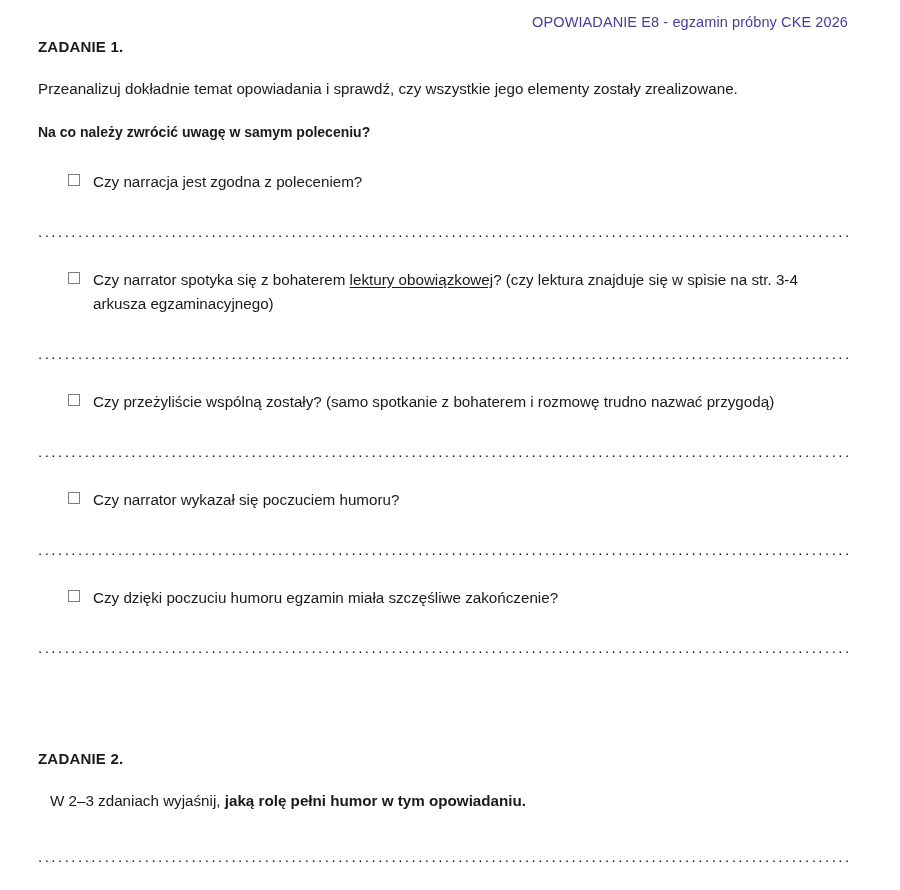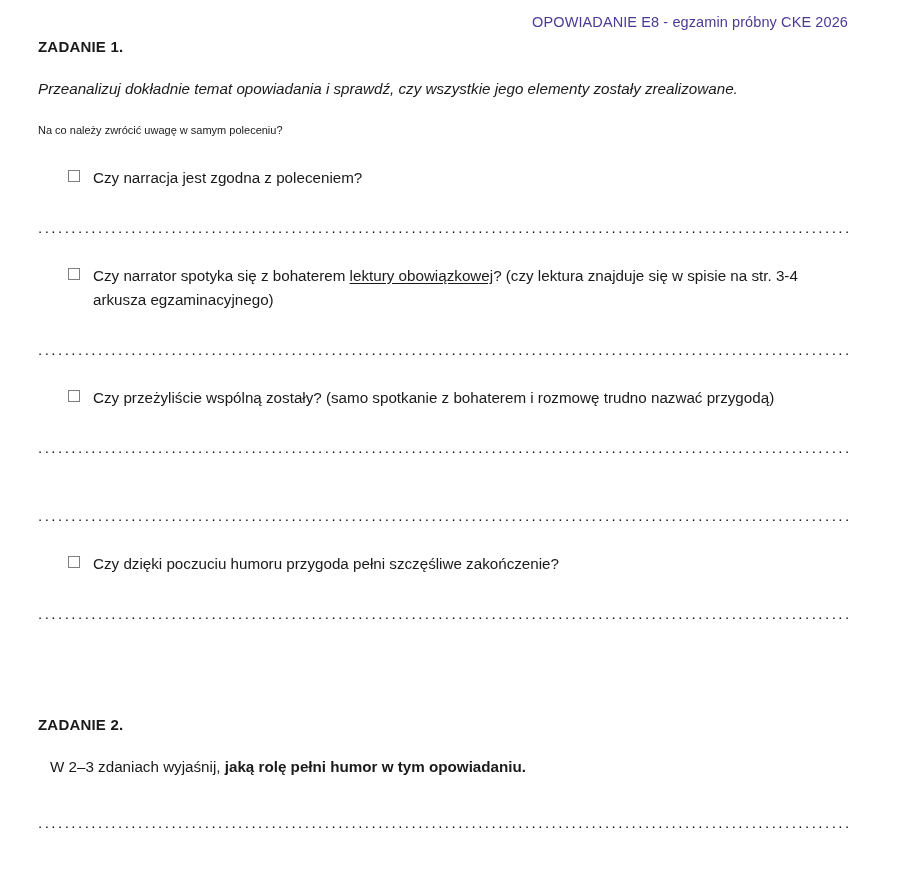--- a/index.html
+++ b/index.html
@@ -48,26 +48,25 @@
     font-size: 15px;
     letter-spacing: 0.2px;
     margin: 0 0 22px 0;
   }
 
   .para {
     font-size: 15.2px;
     line-height: 1.62;
     margin: 0 0 22px 0;
     max-width: 730px;
-    font-style: italic;
   }
 
   .subhead {
-    font-weight: normal;
-    font-size: 11px;
+    font-weight: bold;
+    font-size: 14px;
     margin: 8px 0 16px 0;
   }
 
   
   .check-row {
     display: flex;
     align-items: flex-start;
     margin: 0 0 6px 0;
     padding-left: 30px;
   }
@@ -155,27 +154,31 @@
     <div class="sp-28"></div>
 
     <div class="check-row">
       <span class="checkbox"></span>
       <span class="check-text"><span>Czy przeżyliście wspólną zostały? (samo spotkanie z bohaterem i rozmowę trudno nazwać przygodą)</span></span>
     </div>
     <div class="sp-24"></div>
     <div class="dots">...........................................................................................................................</div>
     <div class="sp-28"></div>
 
+    <div class="check-row">
+      <span class="checkbox"></span>
+      <span class="check-text"><span>Czy narrator wykazał się poczuciem humoru?</span></span>
+    </div>
     <div class="sp-24"></div>
     <div class="dots">............................................................................................................................</div>
     <div class="sp-28"></div>
 
     <div class="check-row">
       <span class="checkbox"></span>
-      <span class="check-text"><span>Czy dzięki poczuciu humoru przygoda pełni szczęśliwe zakończenie?</span></span>
+      <span class="check-text"><span>Czy dzięki poczuciu humoru egzamin miała szczęśliwe zakończenie?</span></span>
     </div>
     <div class="sp-24"></div>
     <div class="dots">............................................................................................................................</div>
 
     <div class="sp-56"></div>
     <div class="sp-30"></div>
 
     <div class="task2-title">ZADANIE 2.</div>
 
     <div class="task2-para"><span>W 2–3 zdaniach wyjaśnij, </span><b>jaką rolę pełni humor w tym opowiadaniu.</b></div>

